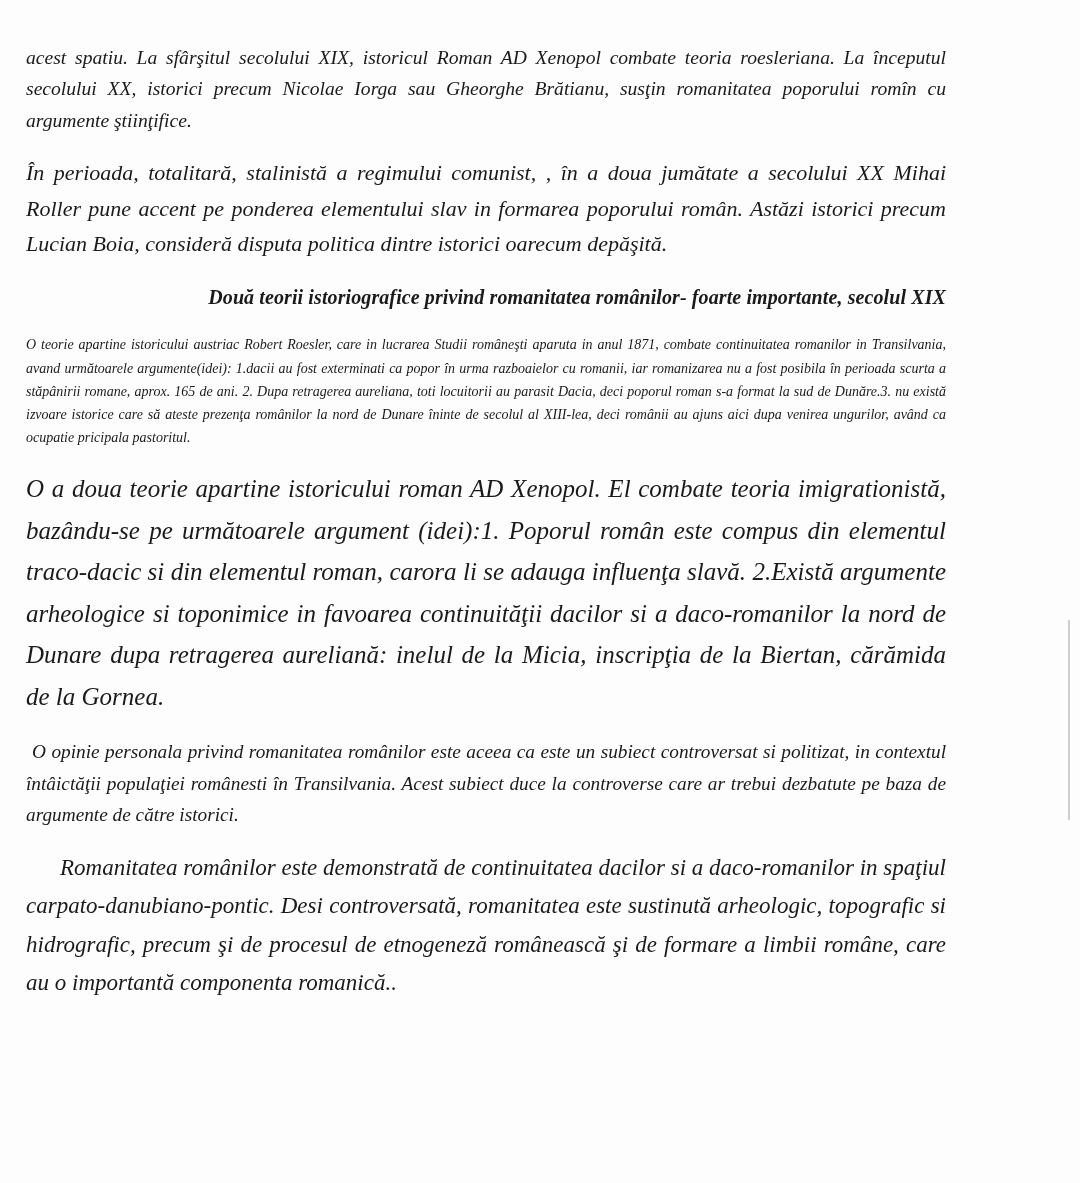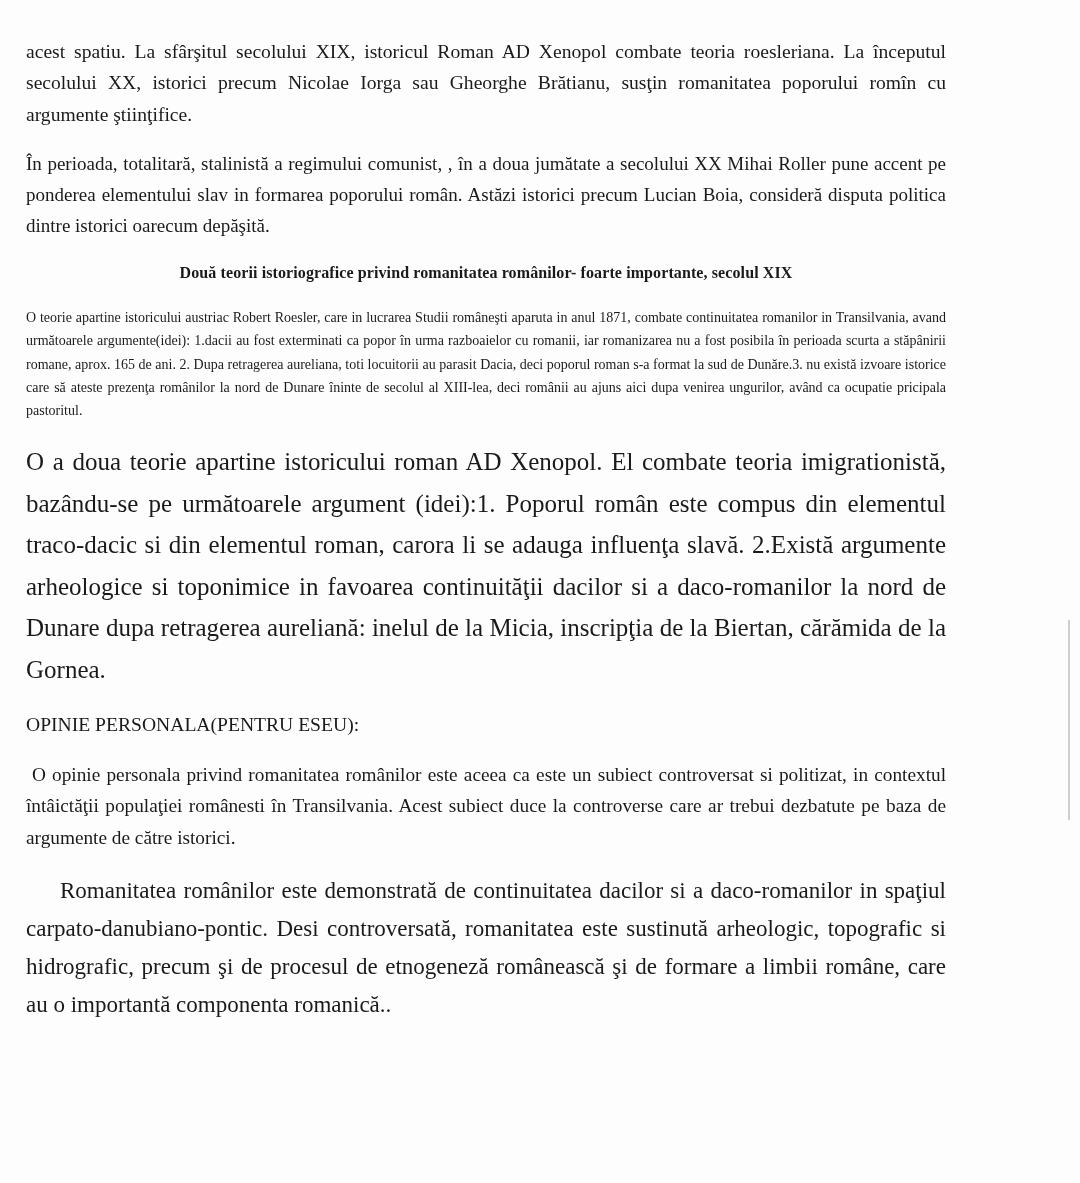--- a/index.html
+++ b/index.html
@@ -22,37 +22,38 @@
     height: 1183px;
     background: #fdfdfd;
   }
   .content {
     position: absolute;
     left: 26px;
     top: 34px;
     width: 920px;
   }
   p {
-    margin: 2px 0 19px 0;
+    margin: 8px 0 19px 0;
     text-align: justify;
     font-size: 19.5px;
     line-height: 1.62;
     color: #1a1a1a;
+    font-style: italic;
     -webkit-font-smoothing: antialiased;
   }
 
   
   .para-1 { font-size: 19.6px; line-height: 1.60; }
-  .para-2 { font-size: 19px; line-height: 1.62; }
+  .para-2 { font-size: 22px; line-height: 1.62; }
   .para-heading {
     font-weight: bold;
-    font-size: 16px;
+    font-size: 20px;
     margin-bottom: 20px;
     letter-spacing: 0.1px;
-    text-align: center;
+    text-align: right;
   }
   .para-3 { font-size: 14px; line-height: 1.66; }
   .para-4 { font-size: 25px; line-height: 1.66; }
   .plain {
     text-align: left;
     font-size: 19.6px;
     margin-bottom: 18px;
   }
   .para-5 { font-size: 19.3px; line-height: 1.62; }
   .para-6 { font-size: 23px; line-height: 1.66; text-align: justify; }
@@ -78,21 +79,20 @@
     <p class="para-1">acest spatiu. La sfârşitul secolului XIX, istoricul Roman AD Xenopol combate teoria roesleriana. La începutul secolului XX, istorici precum Nicolae Iorga sau Gheorghe Brătianu, susţin romanitatea poporului romîn cu argumente ştiinţifice.</p>
 
     <p class="para-2">În perioada, totalitară, stalinistă a regimului comunist, , în a doua jumătate a secolului XX Mihai Roller pune accent pe ponderea elementului slav in formarea poporului român. Astăzi istorici precum Lucian Boia, consideră disputa politica dintre istorici oarecum depăşită.</p>
 
     <p class="para-heading">Două teorii istoriografice privind romanitatea românilor- foarte importante, secolul XIX</p>
 
     <p class="para-3">O teorie apartine istoricului austriac Robert Roesler, care in lucrarea Studii româneşti aparuta in anul 1871, combate continuitatea romanilor in Transilvania, avand următoarele argumente(idei): 1.dacii au fost exterminati ca popor în urma razboaielor cu romanii, iar romanizarea nu a fost posibila în perioada scurta a stăpânirii romane, aprox. 165 de ani. 2. Dupa retragerea aureliana, toti locuitorii au parasit Dacia, deci poporul roman s-a format la sud de Dunăre.3. nu există izvoare istorice care să ateste prezenţa românilor la nord de Dunare îninte de secolul al XIII-lea, deci românii au ajuns aici dupa venirea ungurilor, având ca ocupatie pricipala pastoritul.</p>
 
     <p class="para-4">O a doua teorie apartine istoricului roman AD Xenopol. El combate  teoria imigrationistă, bazându-se pe următoarele argument (idei):1. Poporul român este compus din elementul traco-dacic si din elementul roman, carora li se adauga influenţa slavă. 2.Există argumente arheologice si toponimice in favoarea continuităţii dacilor si a daco-romanilor la nord de Dunare dupa retragerea aureliană: inelul de la Micia, inscripţia de la Biertan, cărămida de la Gornea.</p>
 
-    <p class="plain">OPINIE PERSONALA(PENTRU ESEU):</p>
 
     <p class="para-5 lead-space">O opinie personala privind romanitatea românilor este aceea ca este un subiect controversat si politizat, in contextul întâictăţii populaţiei românesti în Transilvania. Acest subiect duce la controverse care ar trebui dezbatute pe baza de argumente de către istorici.</p>
 
 
     <p class="para-6 indent-first">Romanitatea românilor este demonstrată de continuitatea dacilor si a daco-romanilor in spaţiul carpato-danubiano-pontic. Desi controversată, romanitatea este sustinută arheologic, topografic si hidrografic, precum şi de procesul de etnogeneză românească şi de formare a limbii române, care au o importantă componenta romanică..</p>
 
   </div>
   <div class="scan-mark"></div>
 </div>
 

